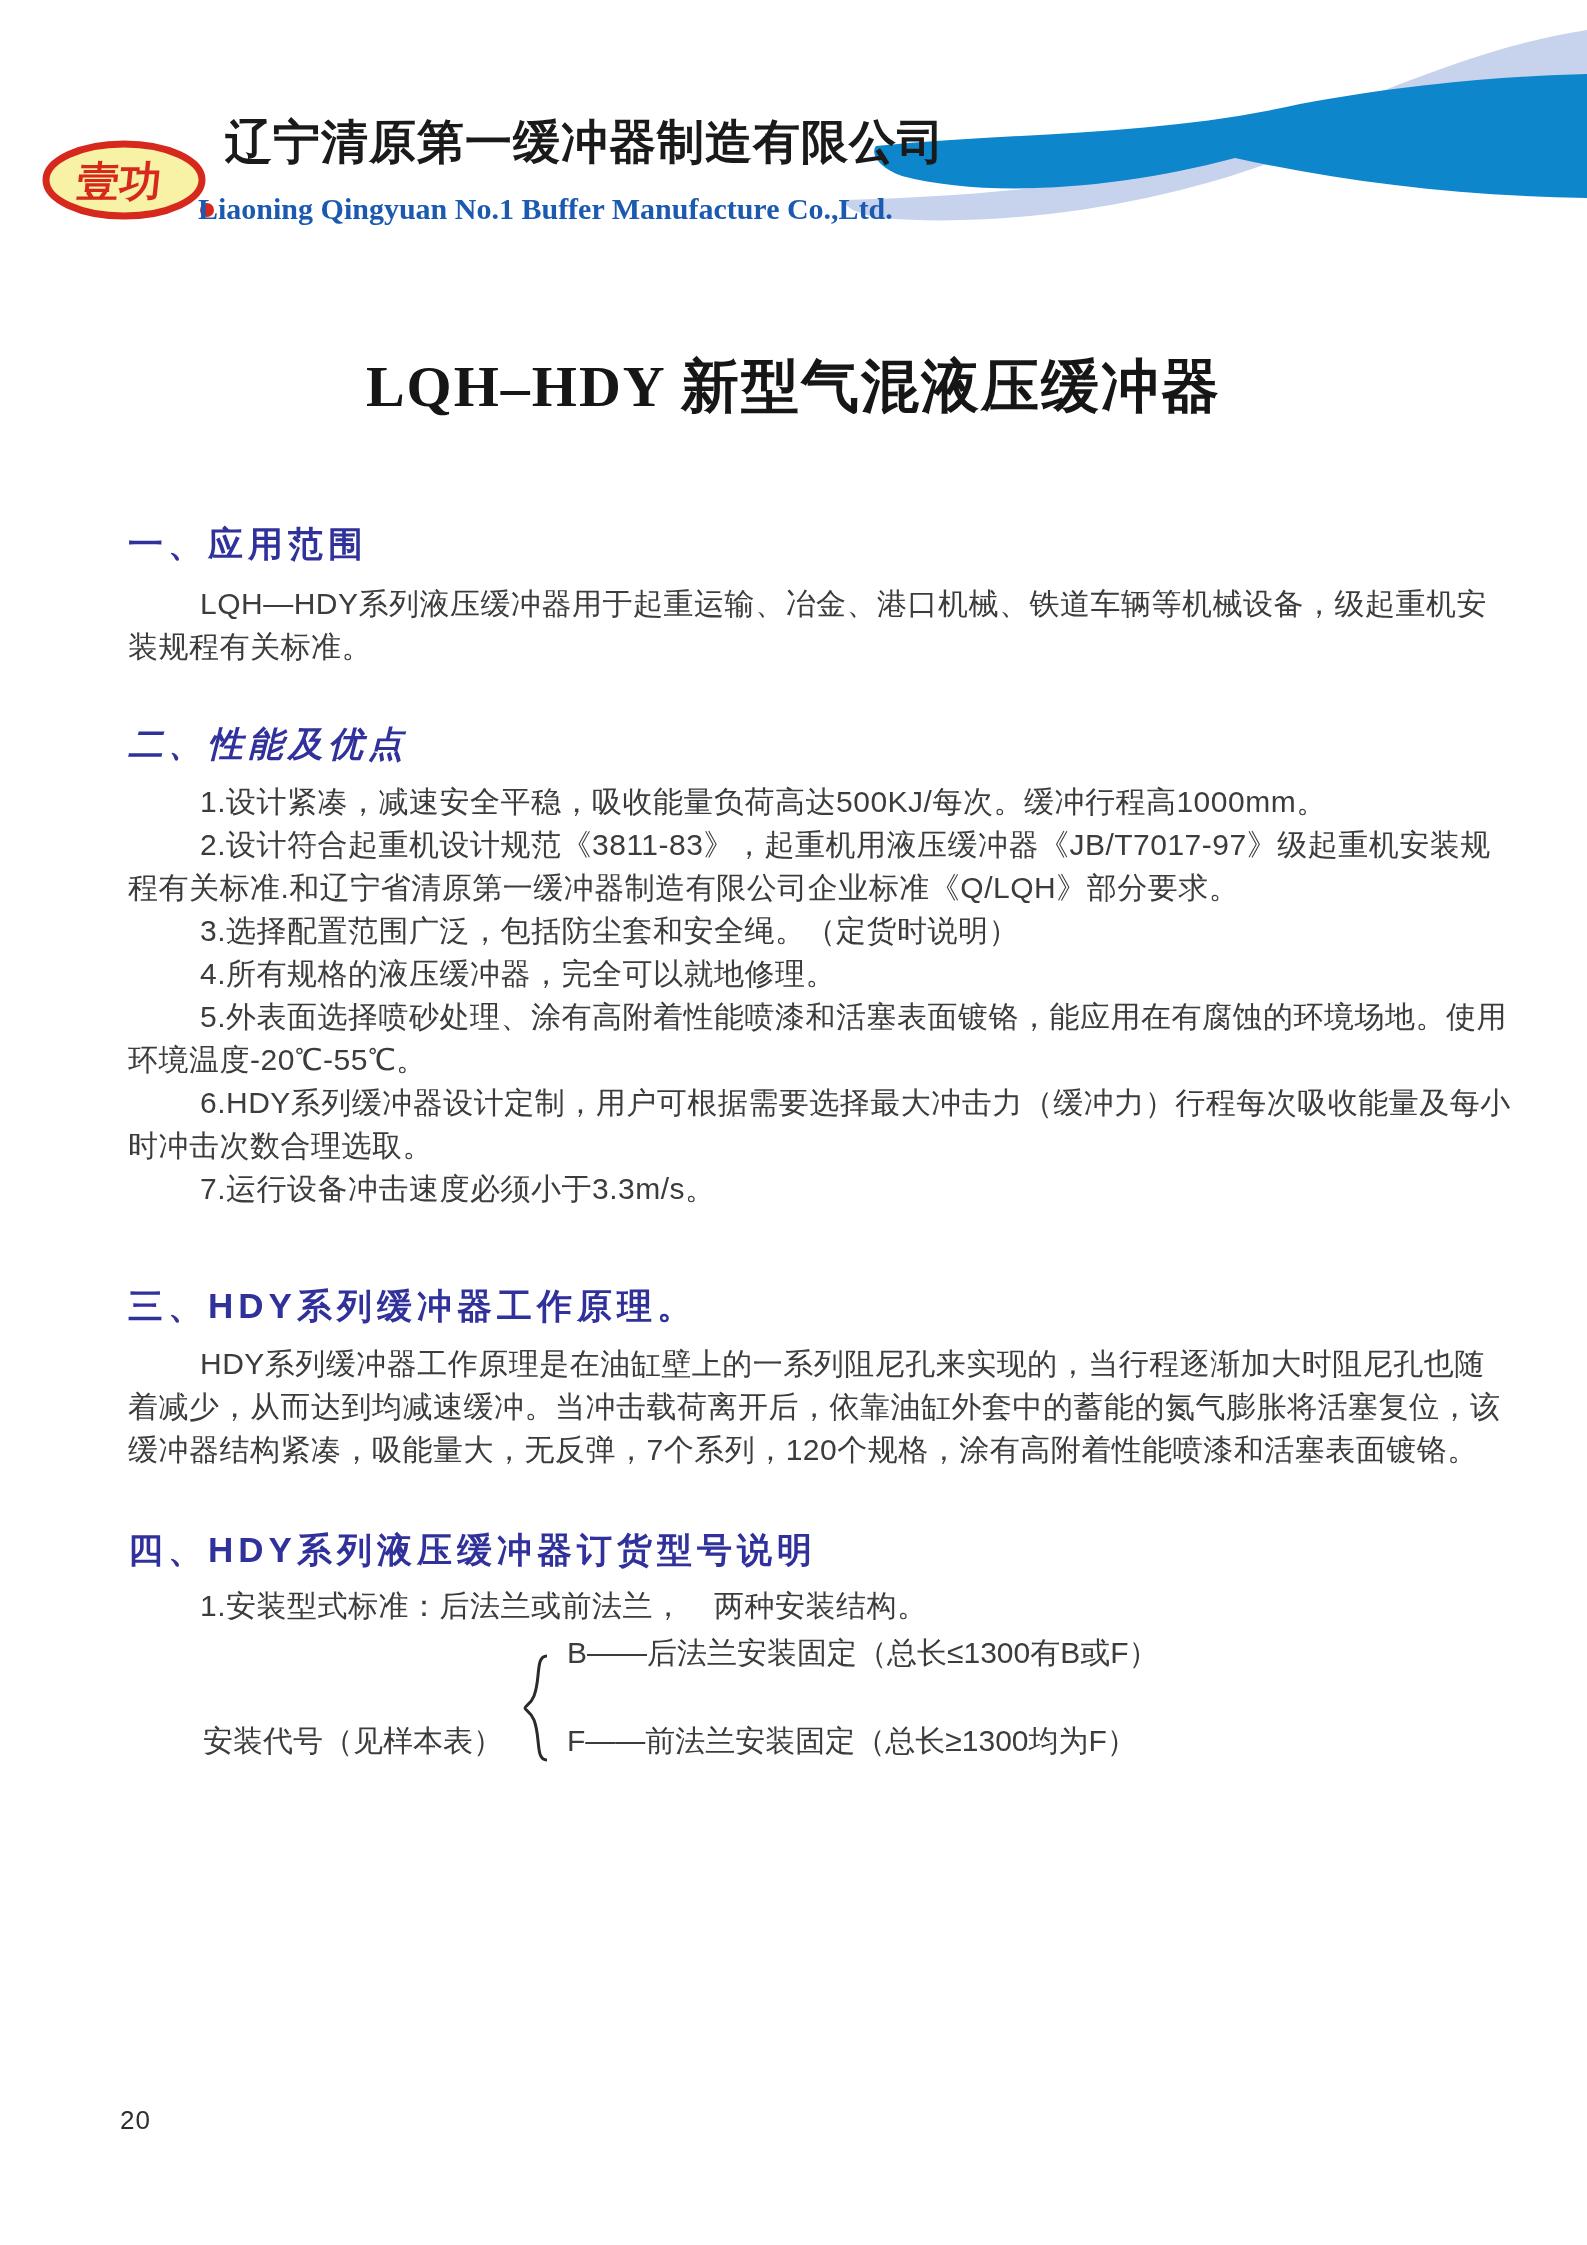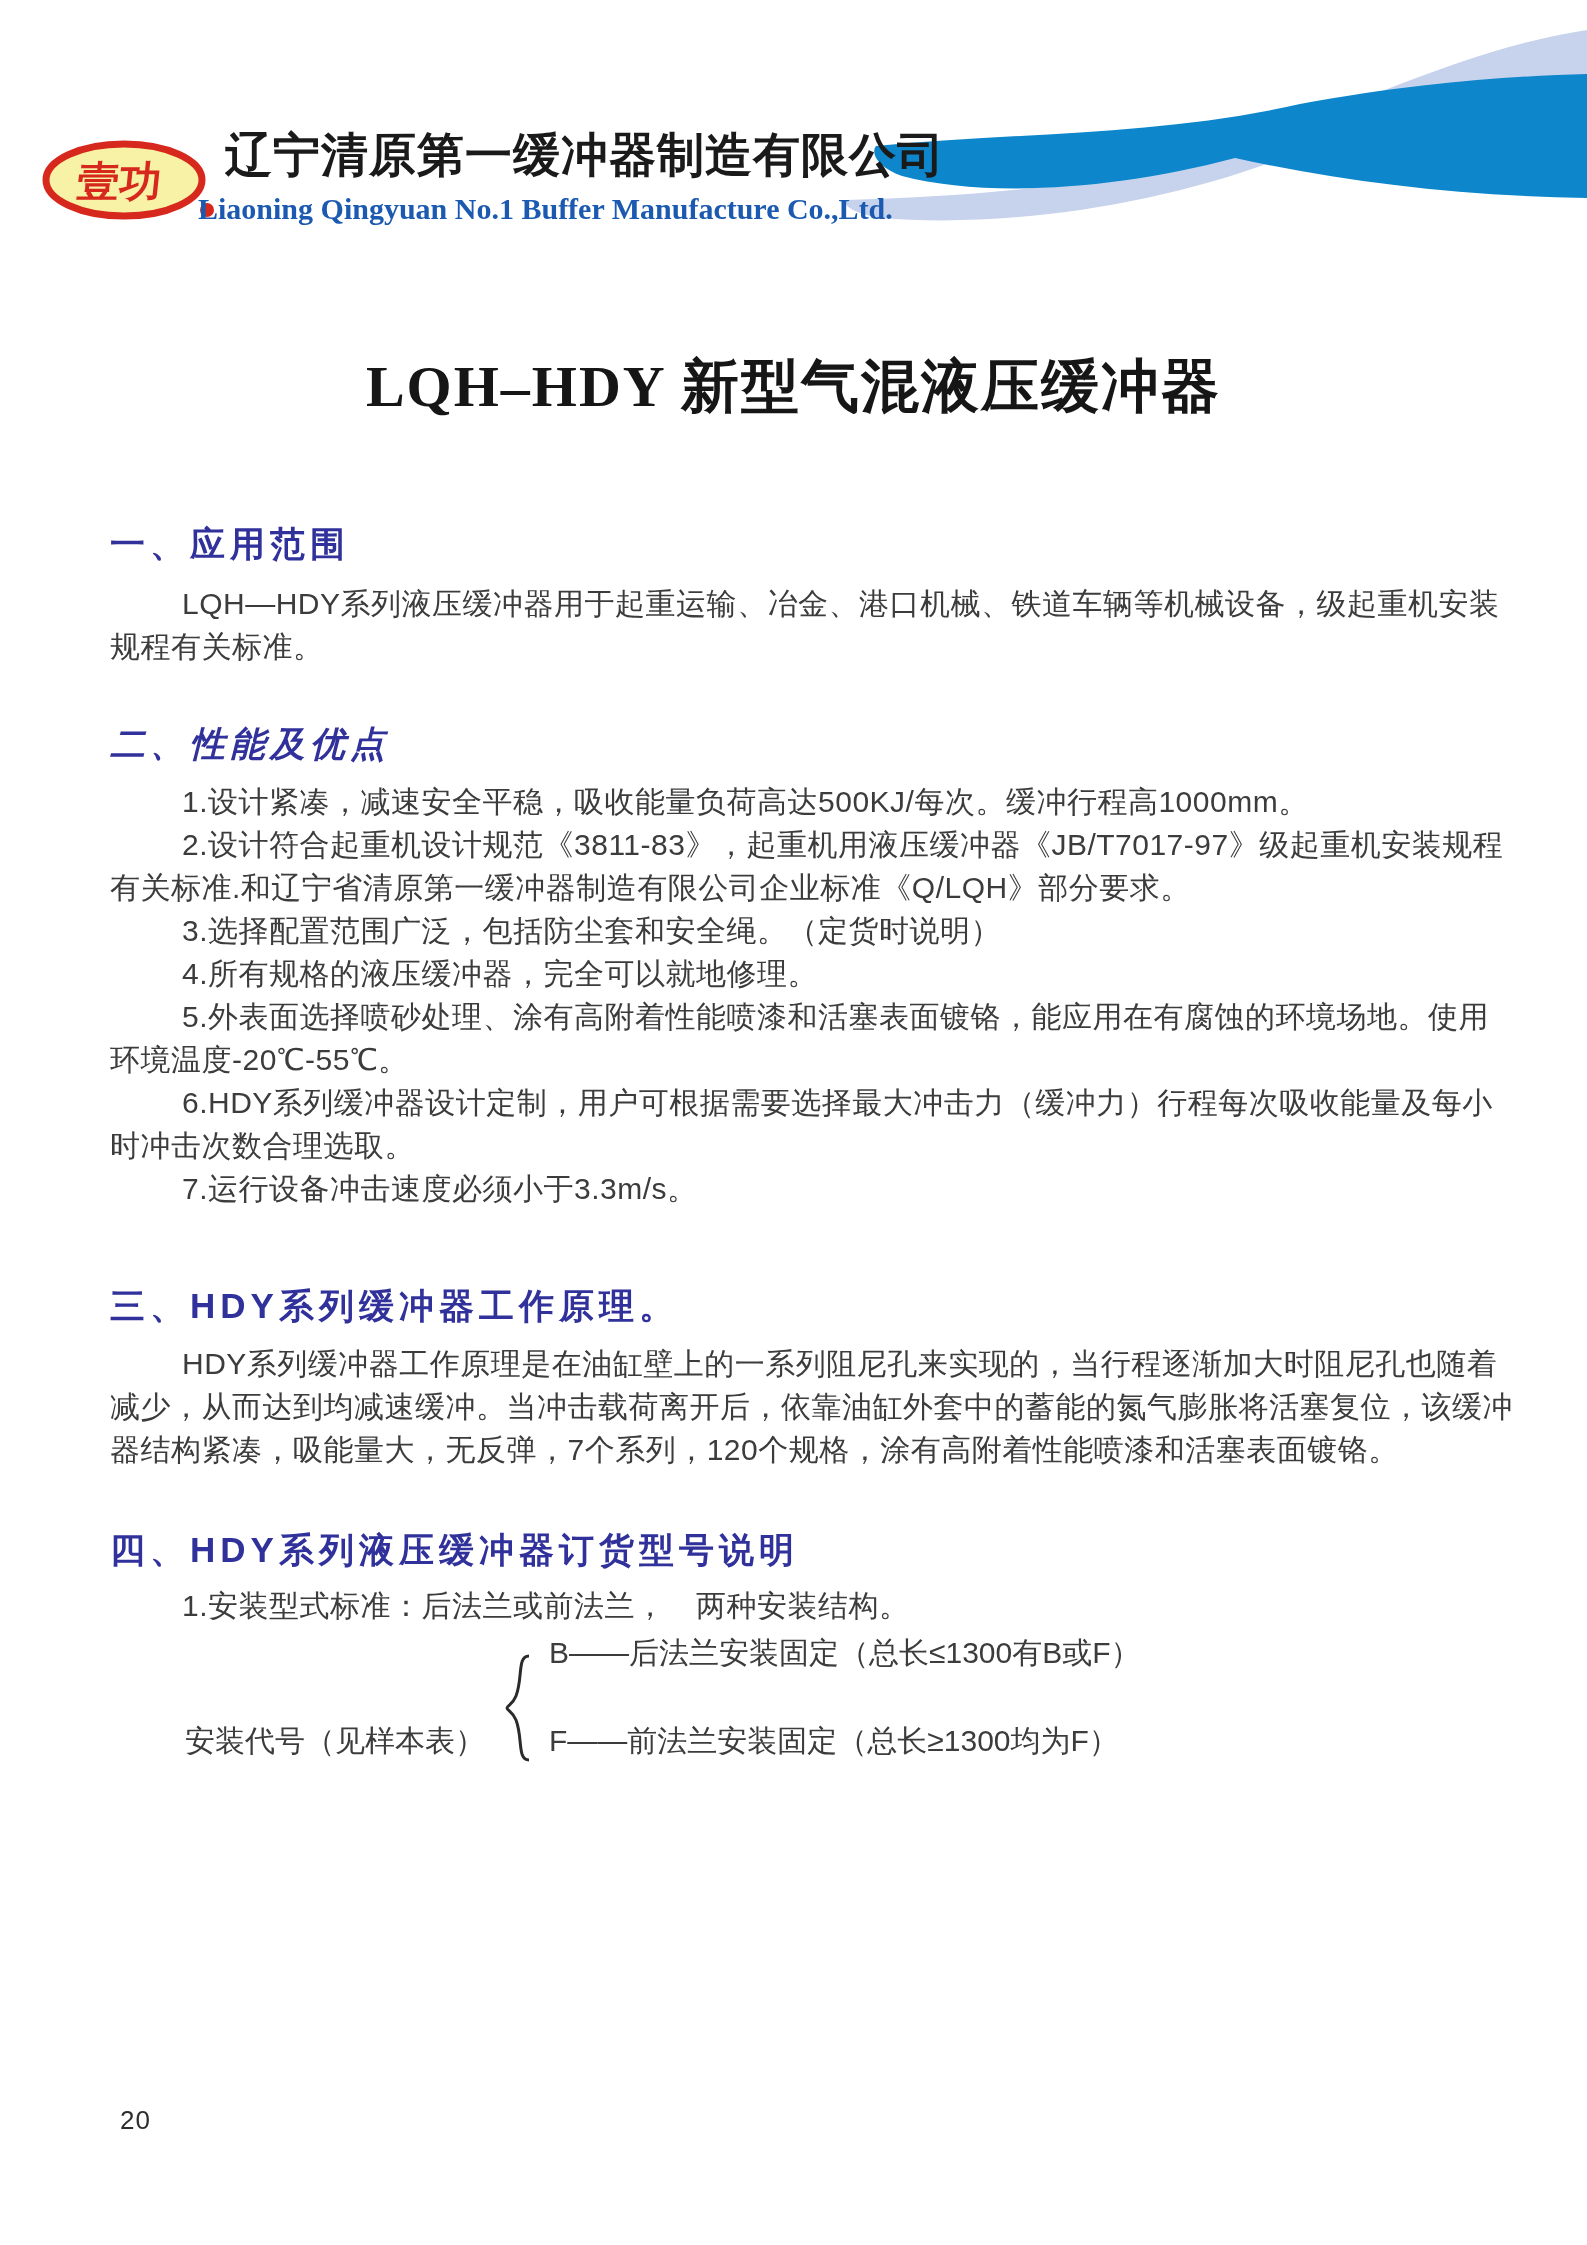--- a/index.html
+++ b/index.html
@@ -12,42 +12,42 @@
     font-family:"Liberation Sans", sans-serif;
     color:#3c3c3c;
   }
   
   .header{position:relative;width:1587px;height:240px;}
   .swoosh{position:absolute;left:0;top:0;width:1587px;height:240px;}
   .swoosh .ribbon-light{fill:var(--accent-light-blue,#c7d3ed);}
   .swoosh .ribbon-blue{fill:var(--accent-blue,#0d86cb);}
   .logo{position:absolute;left:42px;top:138px;width:220px;height:95px;}
   .company-zh{
-    position:absolute;left:225px;top:124px;width:660px;
+    position:absolute;left:225px;top:111px;width:660px;
     font-family:"Liberation Serif", serif;
     font-size:47px;font-weight:bold;color:#1a1a1a;
     letter-spacing:1px;white-space:nowrap;
   }
   .company-en{
     position:absolute;left:198px;top:192px;width:680px;
     font-family:"Liberation Serif", serif;
     font-size:30px;font-weight:bold;color:var(--company-en-blue,#1b5ab0);
     white-space:nowrap;
     text-align:center;
   }
   
   .doc-title{
     margin:108px 0 0 0;
     text-align:center;
     font-family:"Liberation Serif", serif;
     font-size:58px;font-weight:bold;color:#161616;
     letter-spacing:2px;
   }
   
-  .content{padding:0 72px 0 110px;}
+  .content{padding:0 72px 0 110px;margin-left:18px;}
   .sec-heading{
     margin:0;
     font-size:35px;line-height:48px;font-weight:600;
     color:var(--heading-indigo,#31319c);
     letter-spacing:5px;
   }
   .sec1 .sec-heading{margin-top:94px;}
   .sec2 .sec-heading{margin-top:52px;font-style:italic;}
   .sec3 .sec-heading{margin-top:72px;}
   .sec4 .sec-heading{margin-top:55px;}

